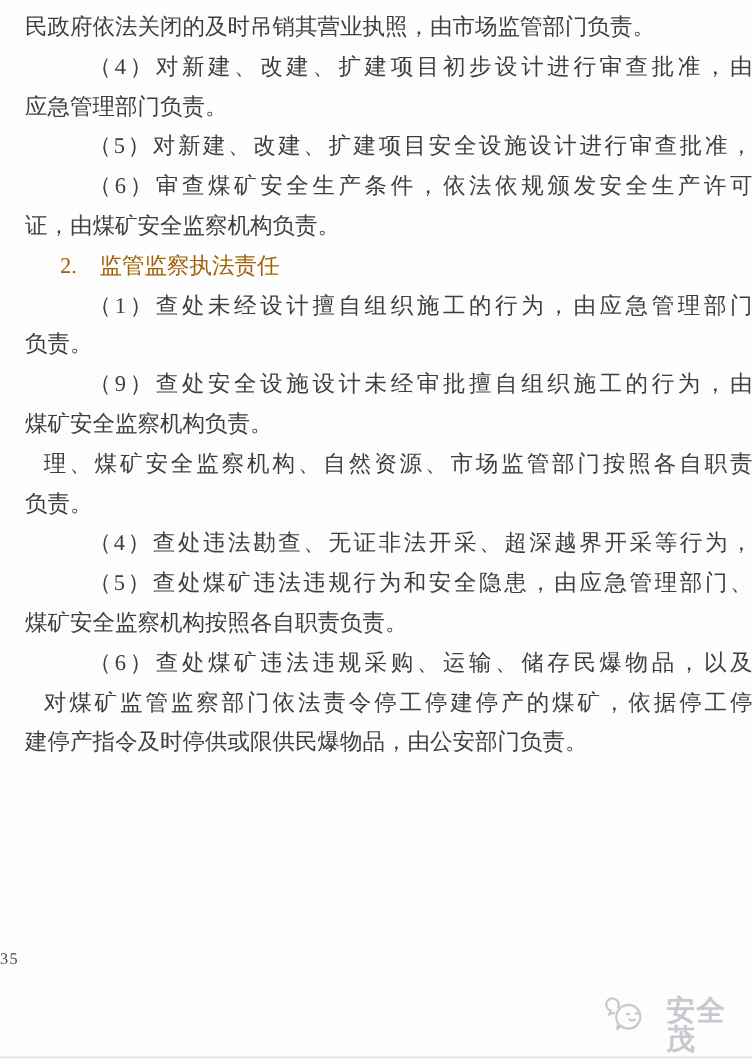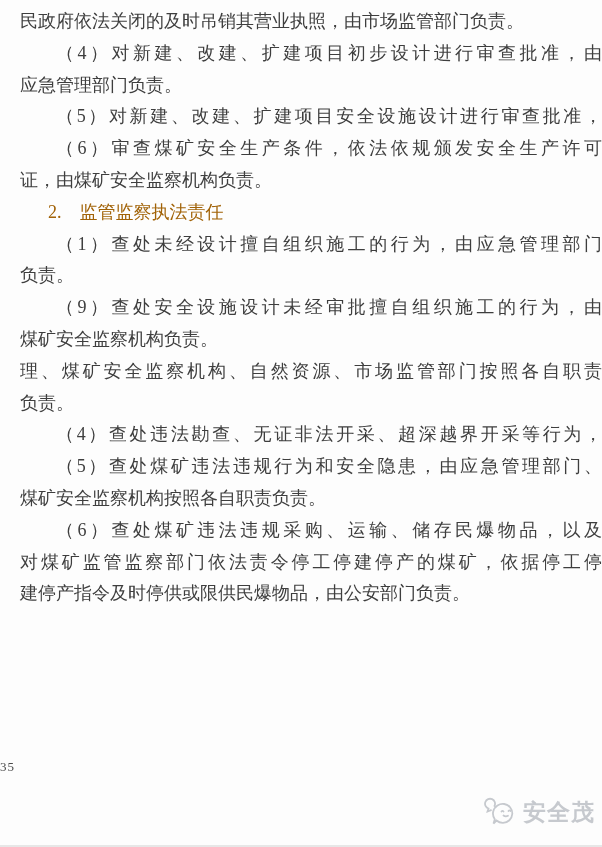--- a/index.html
+++ b/index.html
@@ -24,41 +24,42 @@
   }
   .line {
     height: 31.8px;
     white-space: pre-wrap;
   }
   .indent { padding-left: 36px; }
   .stretch {
     text-align: justify;
     text-align-last: justify;
     text-justify: inter-character;
+    margin-left: 15px;
   }
   .heading {
     font-weight: 400;
     color: #a16207;
     padding-left: 28px;
   }
   .page-number {
     position: absolute;
     left: 0; top: 759px;
     width: 512px;
     text-align: left;
     font-size: 13px;
     letter-spacing: 1px;
     color: #4a4a4a;
   }
   .watermark {
     position: absolute;
     left: 484px; top: 797px;
     display: flex;
-    align-items: center;
-    gap: 3px;
+    align-items: flex-start;
+    gap: 13px;
     color: #c6c9ce;
   }
   .watermark .brand-text {
     font-size: 23px;
     font-weight: 700;
     letter-spacing: 1px;
     line-height: 1;
   }
   .watermark svg { display: block; }
   .bottom-edge {

